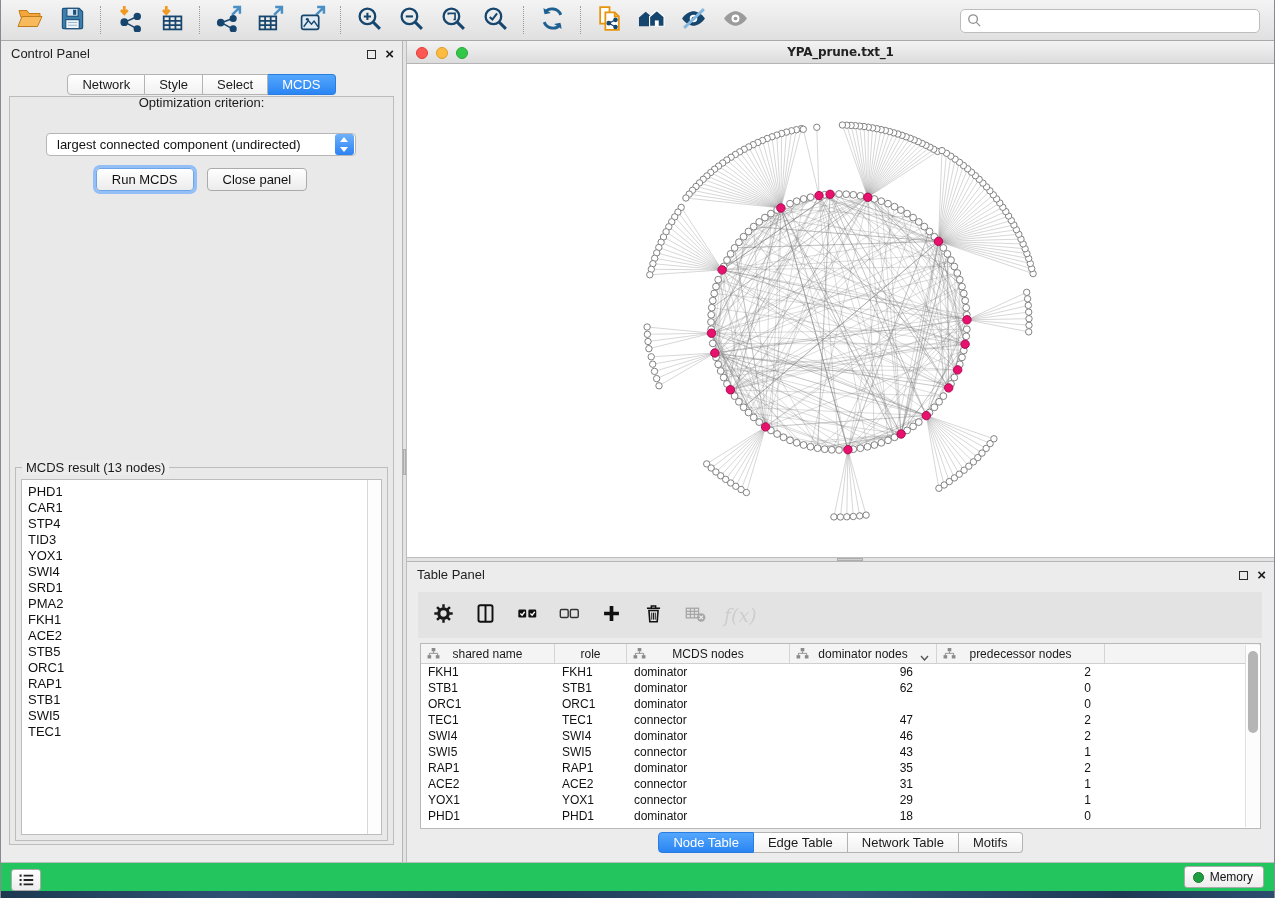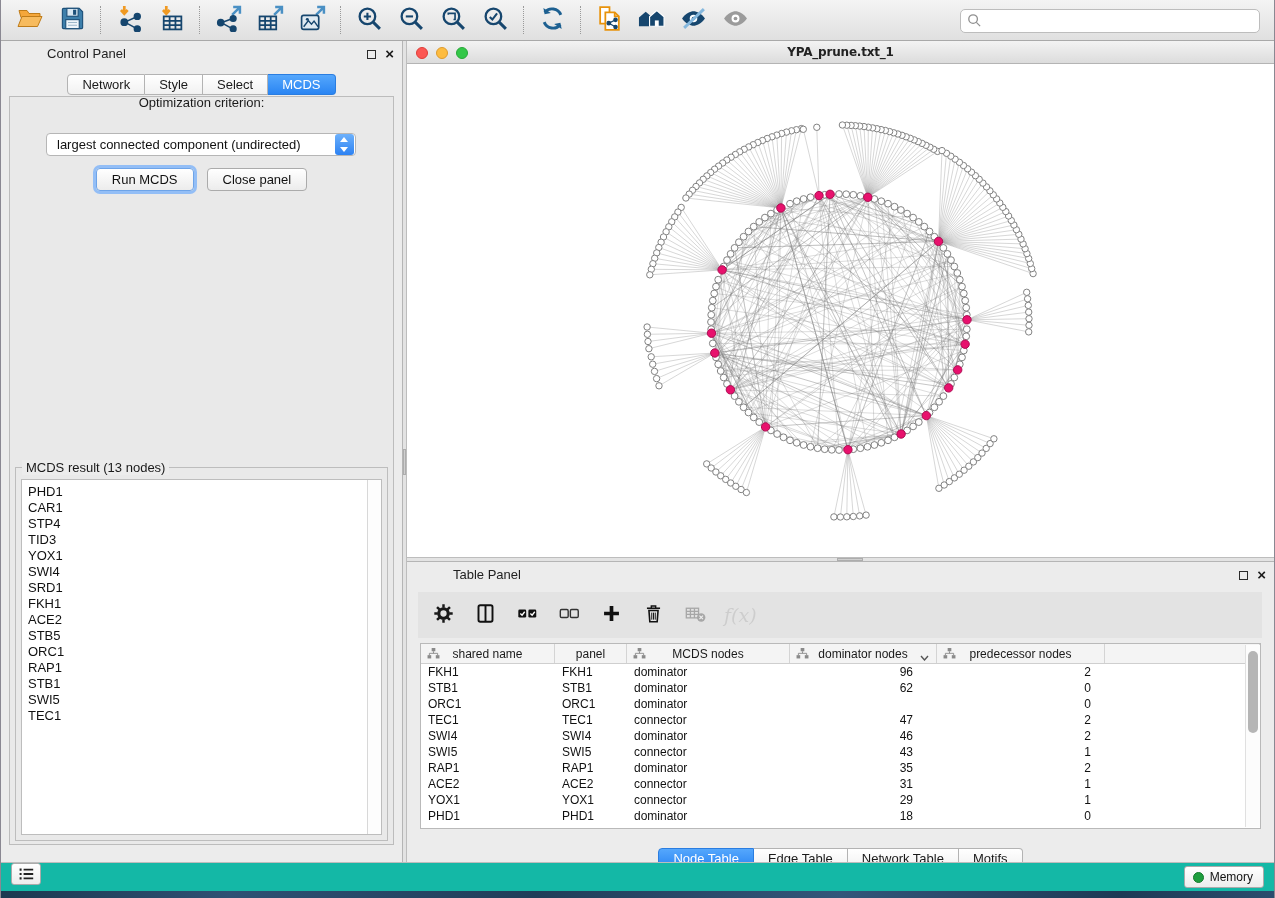--- a/index.html
+++ b/index.html
@@ -25,21 +25,21 @@
     padding:0 8px 0 26px; font-family:"Liberation Sans",sans-serif; font-size:12px; color:#333; outline:none;
   }
   .search-icon { position:absolute; left:7px; top:4px; }
   
   .main { position:absolute; top:41px; left:0; right:0; bottom:36px; }
   .control-panel { position:absolute; left:0; top:0; width:401px; height:100%; background:#ececec; }
   .v-splitter { position:absolute; left:401px; top:0; width:5px; height:100%; background:#e3e3e3; border-left:1px solid #b5b5b5; border-right:1px solid #bdbdbd; }
   .v-grip { position:absolute; top:408px; left:0; width:3px; height:26px; background:#cfcfcf; border:1px solid #adadad; }
   .right-col { position:absolute; left:406px; top:0; right:0; height:100%; }
   
-  .panel-header { position:relative; height:26px; line-height:26px; padding-left:22px; font-size:13px; color:#222;margin-left:24px; }
+  .panel-header { position:relative; height:26px; line-height:26px; padding-left:10px; font-size:13px; color:#222; }
   .panel-header .win-btns { position:absolute; right:8px; top:0; height:26px; display:flex; align-items:center; gap:9px; }
   .float-box { display:inline-block; width:9px; height:9px; border:1.5px solid #2b2b2b; cursor:pointer; }
   .close-x { font-size:15px; font-weight:bold; color:#1b1b1b; line-height:10px; cursor:pointer; }
   
   .seg-tabs { display:flex; justify-content:center; }
   .seg-btn {
     height:21px; padding:0 14px; background:linear-gradient(#ffffff,#f1f1f1);
     border:1px solid #b3b3b3; border-left:none; font-size:13px; color:#1a1a1a;
     display:flex; align-items:center; cursor:pointer; font-family:"Liberation Sans",sans-serif;
   }
@@ -104,25 +104,25 @@
   .tablebox { position:absolute; top:81px; left:13px; right:13px; height:186px; background:#fff; border:1px solid #b9b9b9; }
   .thead { display:flex; height:20px; background:#f4f4f4; border-bottom:1px solid #cfcfcf; }
   .th { position:relative; border-right:1px solid #d4d4d4; font-size:12px; color:#1a1a1a; display:flex; align-items:center; justify-content:center; }
   .th .col-icon { position:absolute; left:6px; top:4px; }
   .th .sort-ch { position:absolute; right:7px; top:6px; }
   .trow { display:flex; height:16px; }
   .td { font-size:12px; color:#111; line-height:16px; white-space:nowrap; overflow:hidden; }
   .td.num { text-align:right; }
   .tbody-scroll { position:absolute; top:1px; right:0px; bottom:1px; width:15px; border-left:1px solid #e0e0e0; background:#fcfcfc; }
   .scroll-thumb { position:absolute; left:2px; width:10px; border-radius:5px; background:#b5b5b5; }
-  .tp-tabs { position:absolute; top:270px; left:0; width:100%;margin-top:16px; }
+  .tp-tabs { position:absolute; top:270px; left:0; width:100%; }
   
   .statusbar {
-    position:absolute; left:0; right:0; bottom:7px; height:29px; background:#14b8a6;
-    border-top:1px solid #bdbdbd; display:flex; align-items:flex-start;
+    position:absolute; left:0; right:0; bottom:7px; height:29px; background:#22c55e;
+    border-top:1px solid #bdbdbd; display:flex; align-items:flex-end;
   }
   .sb-btn { margin-left:10px; width:30px; height:22px; background:linear-gradient(#fff,#ededed); border:1px solid #ababab; border-radius:3px; display:flex; align-items:center; justify-content:center; cursor:pointer; }
   .memory-btn {
     position:absolute; right:10px; top:3px; height:22px; padding:0 10px 0 8px;
     background:linear-gradient(#fff,#ededed); border:1px solid #ababab; border-radius:3px;
     display:flex; align-items:center; gap:6px; font-size:12px; color:#111; cursor:pointer;
   }
   .mem-dot { width:11px; height:11px; border-radius:50%; background:#1e9e3e; border:1px solid #147a2c; }
   .wallpaper { position:absolute; left:0; right:0; bottom:0; height:7px;
     background:linear-gradient(90deg,#1c3950,#2e5174 18%,#203e59 42%,#33567a 66%,#1d3a55 88%,#2b4d6e); }
@@ -317,20 +317,21 @@
         <span class="group-title">MCDS result (13 nodes)</span>
         <div class="mcds-list">
           <div style="padding-top:4px;">
               <div class="list-item">PHD1</div>
               <div class="list-item">CAR1</div>
               <div class="list-item">STP4</div>
               <div class="list-item">TID3</div>
               <div class="list-item">YOX1</div>
               <div class="list-item">SWI4</div>
               <div class="list-item">SRD1</div>
+              <div class="list-item">PMA2</div>
               <div class="list-item">FKH1</div>
               <div class="list-item">ACE2</div>
               <div class="list-item">STB5</div>
               <div class="list-item">ORC1</div>
               <div class="list-item">RAP1</div>
               <div class="list-item">STB1</div>
               <div class="list-item">SWI5</div>
               <div class="list-item">TEC1</div>
             </div>
           <div class="mcds-scroll"></div>
@@ -1112,21 +1113,21 @@
                     <g fill="#8a8a8a">
                       <rect x="5" y="0" width="4" height="3.6"></rect>
                       <rect x="0.5" y="7.8" width="4" height="3.6"></rect>
                       <rect x="9.5" y="7.8" width="4" height="3.6"></rect>
                     </g>
                     <path d="M7 3.6v2.2M2.5 7.8V5.8h9v2" stroke="#8a8a8a" fill="none"></path>
                   </svg></span>
                 <span>shared name</span>
               </div>
               <div class="th" style="width: 72px;">
-                <span>panel</span>
+                <span>role</span>
               </div>
               <div class="th" style="width: 163px;">
                 <span class="col-icon"><svg width="13" height="11" viewBox="0 0 14 12">
                     <g fill="#8a8a8a">
                       <rect x="5" y="0" width="4" height="3.6"></rect>
                       <rect x="0.5" y="7.8" width="4" height="3.6"></rect>
                       <rect x="9.5" y="7.8" width="4" height="3.6"></rect>
                     </g>
                     <path d="M7 3.6v2.2M2.5 7.8V5.8h9v2" stroke="#8a8a8a" fill="none"></path>
                   </svg></span>

